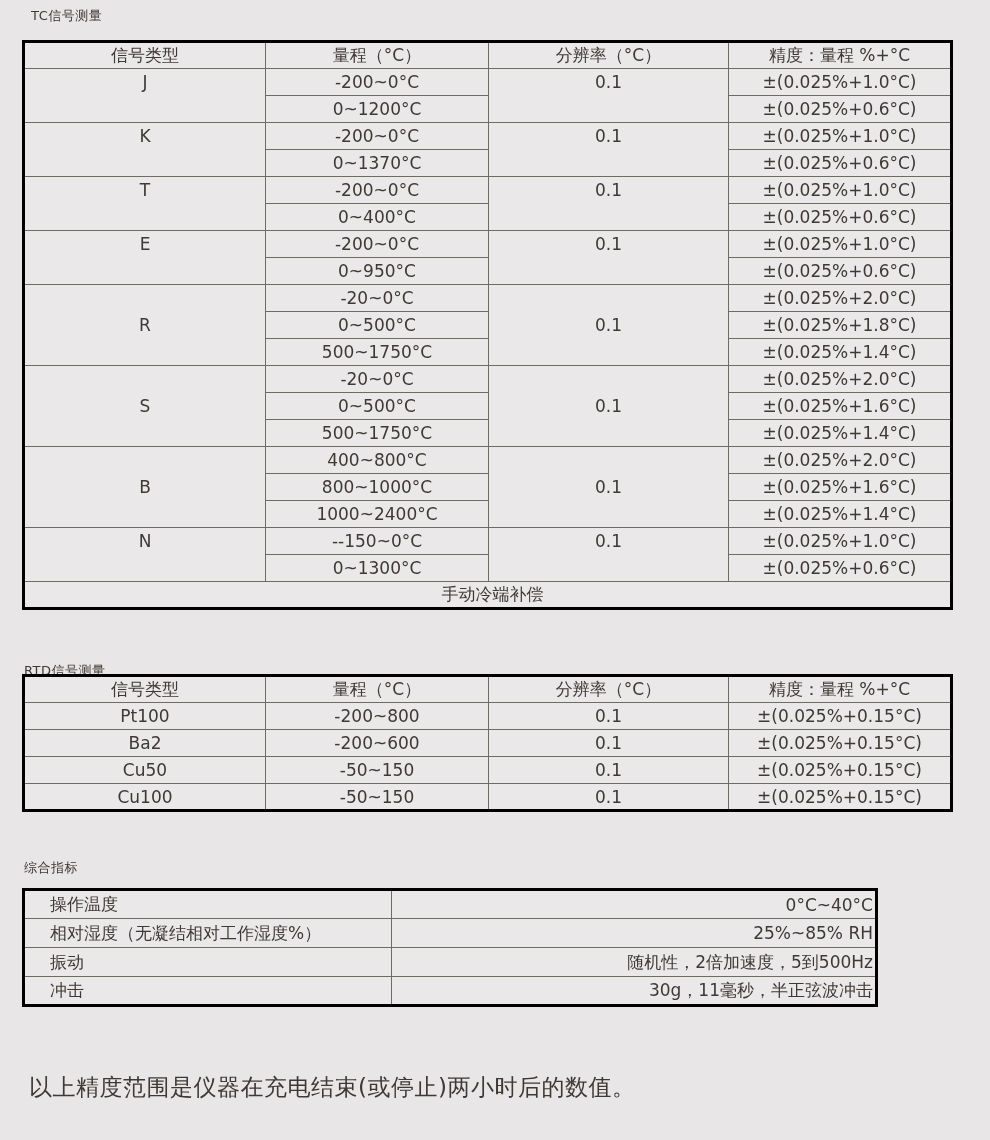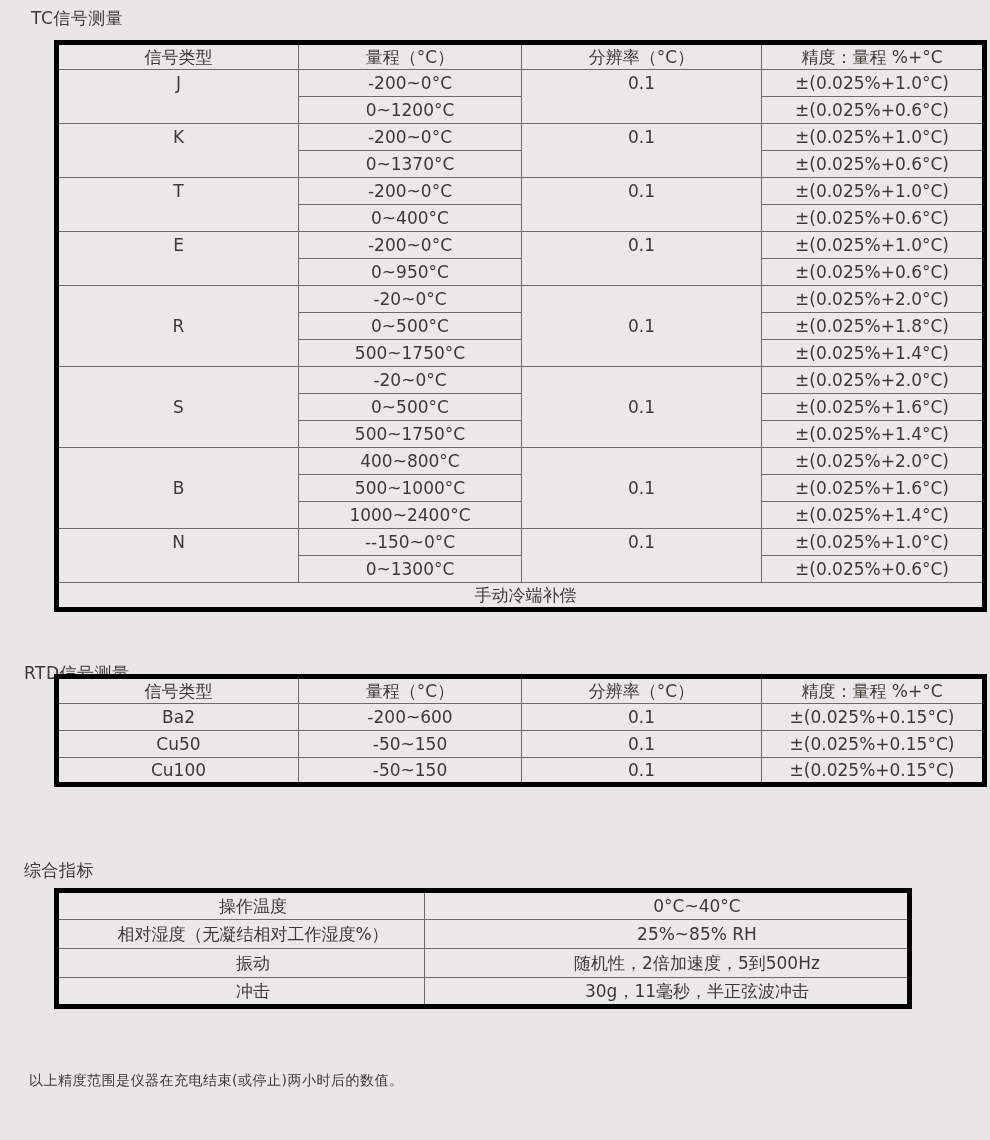--- a/index.html
+++ b/index.html
@@ -5,32 +5,31 @@
   * { box-sizing: border-box; }
   html, body { margin: 0; padding: 0; }
   body {
     width: 990px; height: 1140px;
     background: #e9e6e7;
     font-family: "DejaVu Sans", "Liberation Sans", sans-serif;
     color: #3d3935;
   }
   .page { position: relative; width: 990px; height: 1140px; overflow: hidden; }
 
-  .title { position: absolute; font-size: 17px; letter-spacing: 0.5px; white-space: nowrap; }
+  .title { position: absolute; font-size: 13px; letter-spacing: 0.5px; white-space: nowrap; }
   #tc-title  { left: 31px; top: 7px; }
   #rtd-title { left: 24px; top: 662px; }
   #gen-title { left: 24px; top: 859px; }
 
   table.spec {
     position: absolute;
     border-collapse: collapse;
     table-layout: fixed;
     background: #eae8e9;
-    border: 5px solid #000000;
-    margin-left: 32px;
+    border: 3px solid #000000;
   }
   #tc-table  { left: 22px; top: 40px;  width: 928px; }
   #rtd-table { left: 22px; top: 674px; width: 928px; }
   #gen-table { left: 22px; top: 888px; width: 853px; }
 
   .spec th, .spec td {
     border: 1px solid #6e6b64;
     font-weight: normal;
     font-size: 17px;
     text-align: center;
@@ -38,31 +37,31 @@
     padding: 0 2px;
     white-space: nowrap;
     overflow: hidden;
   }
   #gen-table td { height: 29px; }
 
   
   .va-top { vertical-align: top; line-height: 27px; }
 
   .left-note { text-align: left; padding-left: 12px !important; }
-  #gen-table td.gen-label { text-align: center; padding-left: 25px; }
-  #gen-table td.gen-value { text-align: center; padding-left: 64px; }
+  #gen-table td.gen-label { text-align: left; padding-left: 25px; }
+  #gen-table td.gen-value { text-align: right; padding-left: 64px; }
 
   #tc-table col.c1, #rtd-table col.c1 { width: 242px; }
   #tc-table col.c2, #rtd-table col.c2 { width: 223px; }
   #tc-table col.c3, #rtd-table col.c3 { width: 240px; }
   #tc-table col.c4, #rtd-table col.c4 { width: 223px; }
   #gen-table col.g1 { width: 368px; }
   #gen-table col.g2 { width: 485px; }
 
-  .footnote { position: absolute; left: 29px; top: 1072px; font-size: 14px; letter-spacing: 0.5px; white-space: nowrap; }
+  .footnote { position: absolute; left: 29px; top: 1072px; font-size: 23px; letter-spacing: 0.5px; white-space: nowrap; }
 </style>
 </head>
 <body>
 
 <div class="page">
 
   <div class="title" id="tc-title">TC信号测量</div>
 
   <table class="spec" id="tc-table">
     <colgroup>
@@ -148,21 +147,21 @@
           <td>500~1750°C</td>
           <td>±(0.025%+1.4°C)</td>
         </tr>
         <tr>
           <td rowspan="3">B</td>
           <td>400~800°C</td>
           <td rowspan="3">0.1</td>
           <td>±(0.025%+2.0°C)</td>
         </tr>
         <tr>
-          <td>500~1000°C</td>
+          <td>800~1000°C</td>
           <td>±(0.025%+1.6°C)</td>
         </tr>
         <tr>
           <td>1000~2400°C</td>
           <td>±(0.025%+1.4°C)</td>
         </tr>
         <tr>
           <td class="va-top" rowspan="2">N</td>
           <td>--150~0°C</td>
           <td class="va-top" rowspan="2">0.1</td>
@@ -190,20 +189,26 @@
     <thead>
       <tr>
         <th>信号类型</th>
         <th>量程（°C）</th>
         <th>分辨率（°C）</th>
         <th>精度：量程 %+°C</th>
       </tr>
     </thead>
     <tbody id="rtd-body">
         <tr>
+          <td>Pt100</td>
+          <td>-200~800</td>
+          <td>0.1</td>
+          <td>±(0.025%+0.15°C)</td>
+        </tr>
+        <tr>
           <td>Ba2</td>
           <td>-200~600</td>
           <td>0.1</td>
           <td>±(0.025%+0.15°C)</td>
         </tr>
         <tr>
           <td>Cu50</td>
           <td>-50~150</td>
           <td>0.1</td>
           <td>±(0.025%+0.15°C)</td>

